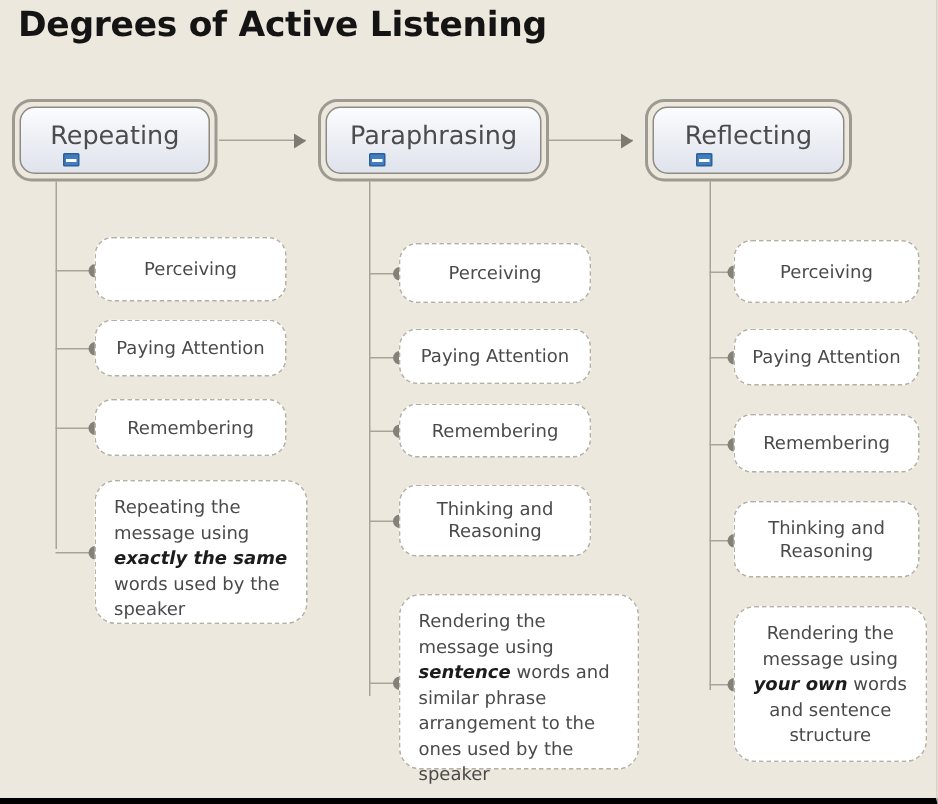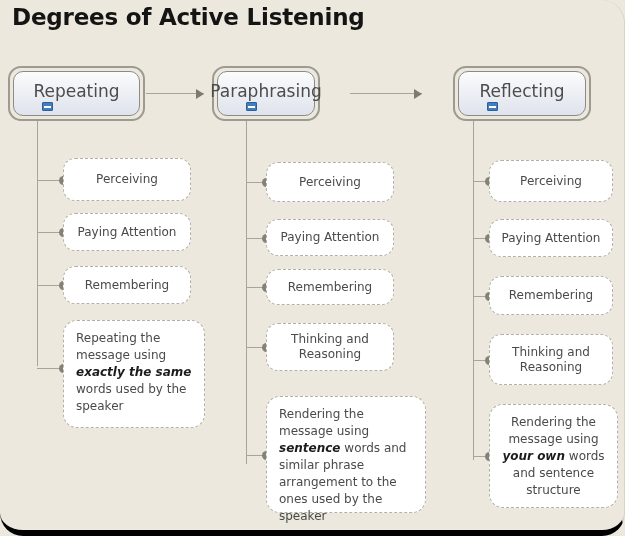--- a/index.html
+++ b/index.html
@@ -14,22 +14,21 @@
     font-family: "DejaVu Sans", sans-serif;
     overflow: hidden;
   }
   #canvas {
     position: relative;
     width: 625px;
     height: 536px;
     background: #ece8dd;
     box-sizing: border-box;
     border-right: 1px solid #d8d3c6;
-    border-bottom: 6px solid #000000;
-    border-radius: 23px;
+    border-bottom: 4px solid #000000;
   }
 
   
   #title {
     position: absolute;
     left: 12px;
     top: 4px;
     font-size: 23px;
     font-weight: bold;
     color: #141414;
@@ -189,23 +188,23 @@
       <div class="child-box" style="left: 63px; top: 213px; width: 128px; height: 38px;">
         <span>Paying Attention</span>
       </div>
       <div class="branch" style="left: 37px; top: 285px; width: 26px;"></div>
       <div class="node-dot" style="left: 59px; top: 281px;"></div>
       <div class="child-box" style="left: 63px; top: 266px; width: 128px; height: 38px;">
         <span>Remembering</span>
       </div>
       <div class="branch" style="left: 37px; top: 368px; width: 26px;"></div>
       <div class="node-dot" style="left: 59px; top: 364px;"></div>
-      <div class="desc-box align-left" style="left: 63px; top: 320px; width: 142px; height: 108px;"><span><span>Repeating the message using </span><b>exactly the same</b><span> words used by the speaker</span></span></div>
+      <div class="desc-box align-left" style="left: 63px; top: 320px; width: 142px; height: 96px;"><span><span>Repeating the message using </span><b>exactly the same</b><span> words used by the speaker</span></span></div>
       <div class="trunk" style="left: 246px; top: 121px; height: 343px;"></div>
-      <div class="root-box" style="left: 212px; top: 66px; width: 108px; height: 55px;">
+      <div class="root-box" style="left: 212px; top: 66px; width: 154px; height: 55px;">
         <div class="root-inner">
           <span class="root-label">Paraphrasing</span>
           <span class="collapse-icon"></span>
         </div>
       </div>
       <div class="branch" style="left: 246px; top: 182px; width: 20px;"></div>
       <div class="node-dot" style="left: 262px; top: 178px;"></div>
       <div class="child-box" style="left: 266px; top: 162px; width: 128px; height: 40px;">
         <span>Perceiving</span>
       </div>
@@ -221,21 +220,21 @@
       </div>
       <div class="branch" style="left: 246px; top: 347px; width: 20px;"></div>
       <div class="node-dot" style="left: 262px; top: 343px;"></div>
       <div class="child-box" style="left: 266px; top: 323px; width: 128px; height: 48px;">
         <span>Thinking and Reasoning</span>
       </div>
       <div class="branch" style="left: 246px; top: 455px; width: 20px;"></div>
       <div class="node-dot" style="left: 262px; top: 451px;"></div>
       <div class="desc-box align-left" style="left: 266px; top: 396px; width: 160px; height: 117px;"><span><span>Rendering the message using </span><b>sentence</b><span> words and similar phrase arrangement to the ones used by the speaker</span></span></div>
       <div class="trunk" style="left: 473px; top: 121px; height: 339px;"></div>
-      <div class="root-box" style="left: 430px; top: 66px; width: 138px; height: 55px; margin-left: 23px;">
+      <div class="root-box" style="left: 430px; top: 66px; width: 138px; height: 55px;">
         <div class="root-inner">
           <span class="root-label">Reflecting</span>
           <span class="collapse-icon"></span>
         </div>
       </div>
       <div class="branch" style="left: 473px; top: 181px; width: 16px;"></div>
       <div class="node-dot" style="left: 485px; top: 177px;"></div>
       <div class="child-box" style="left: 489px; top: 160px; width: 124px; height: 42px;">
         <span>Perceiving</span>
       </div>

